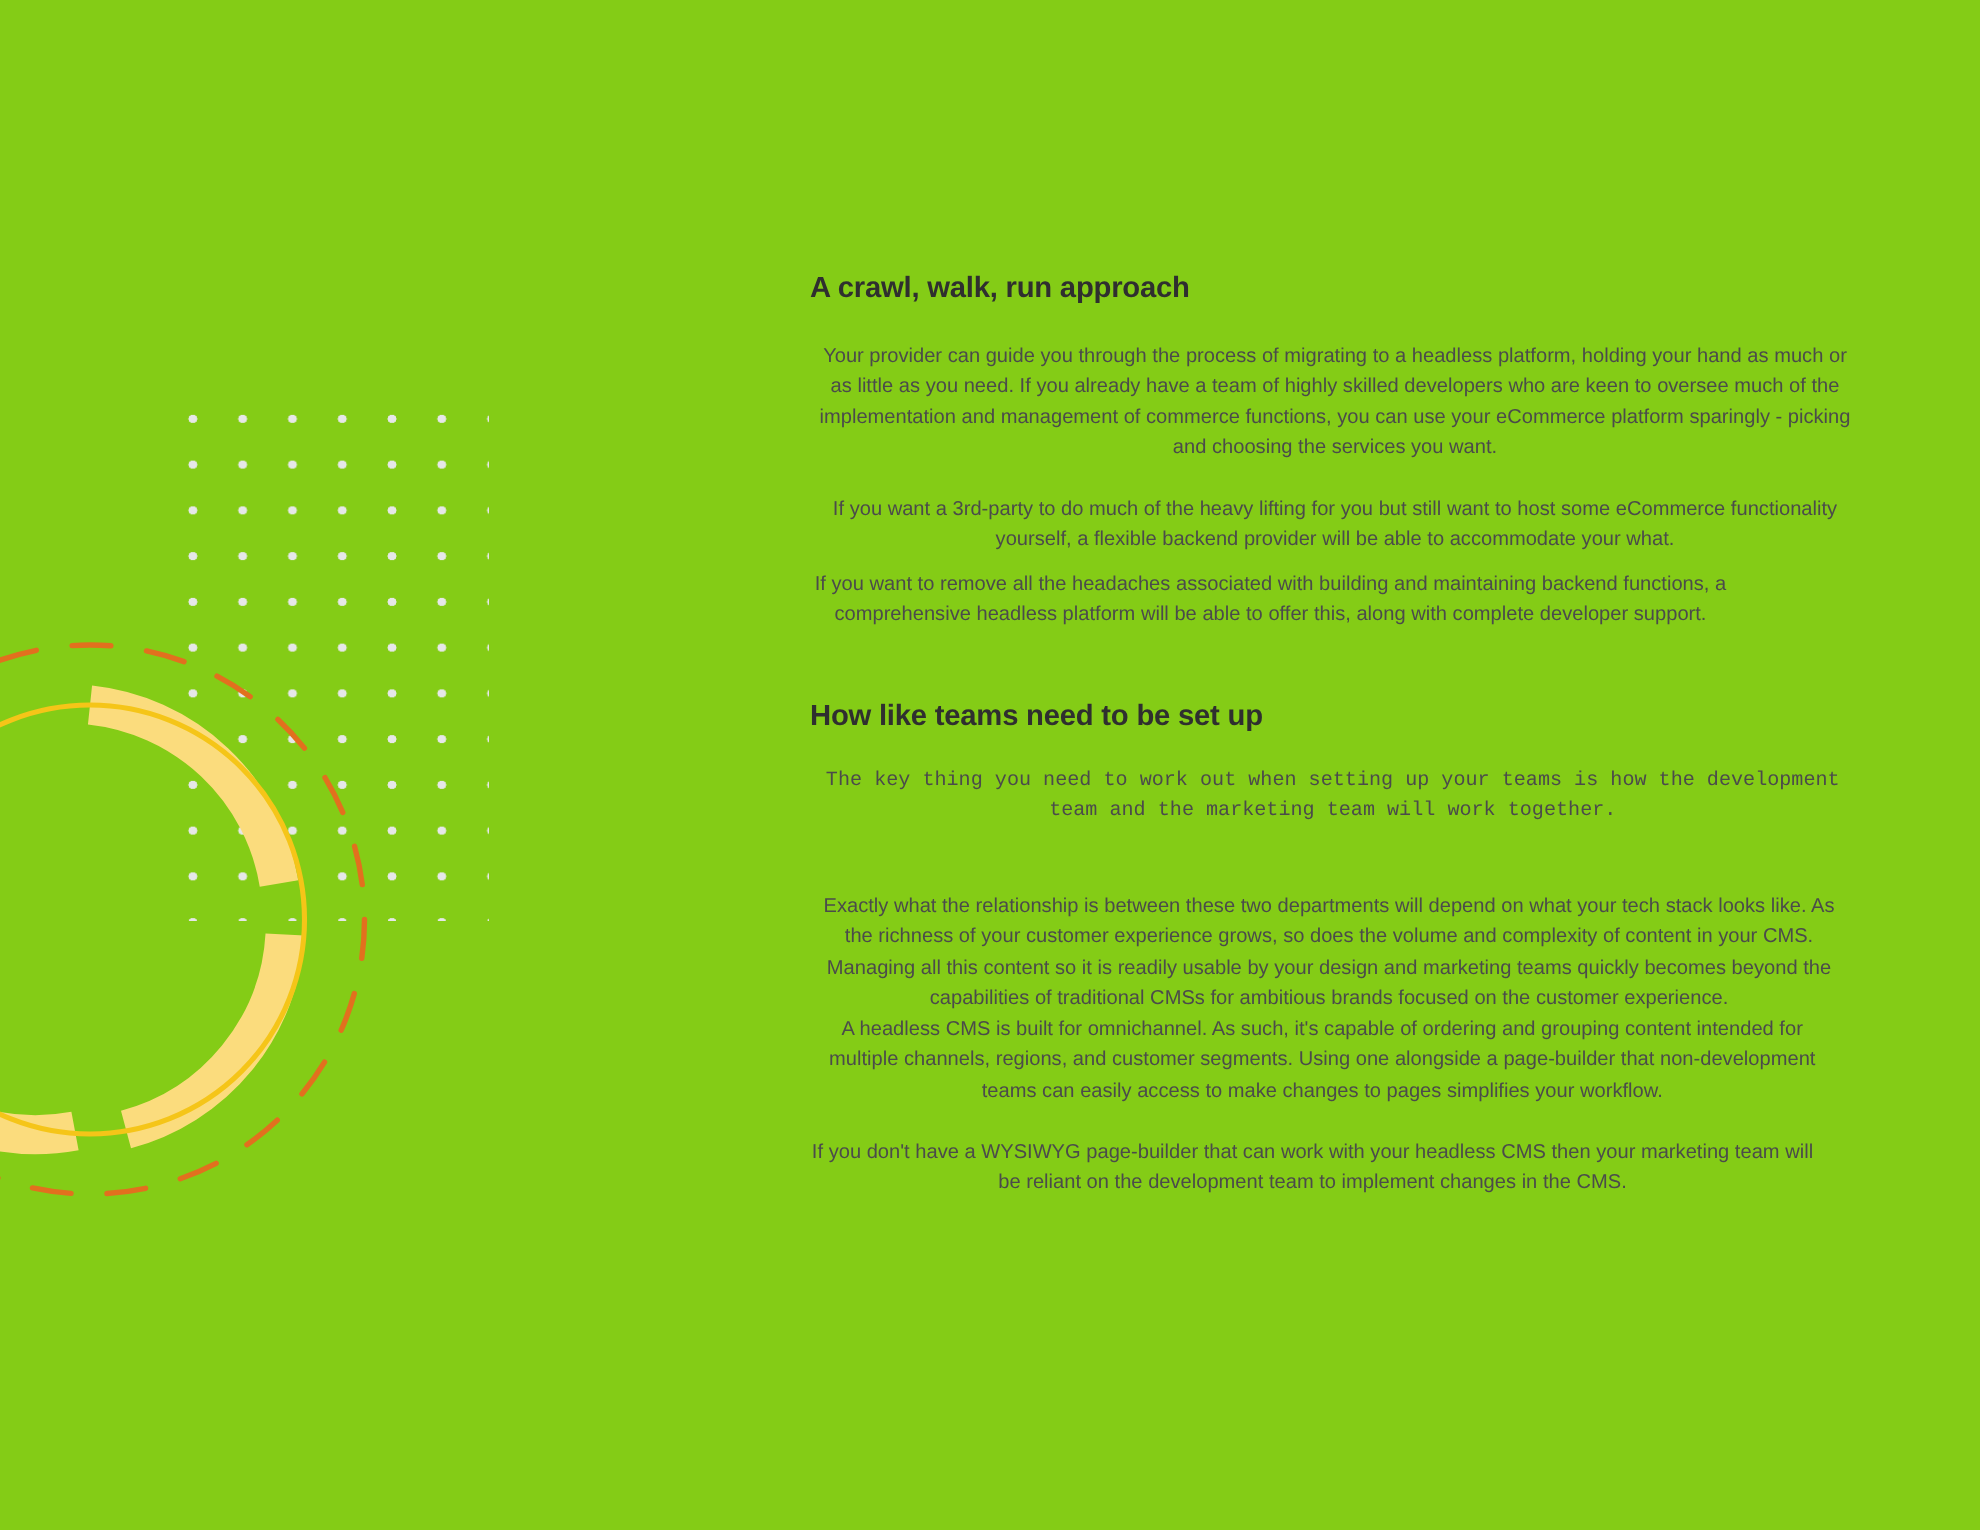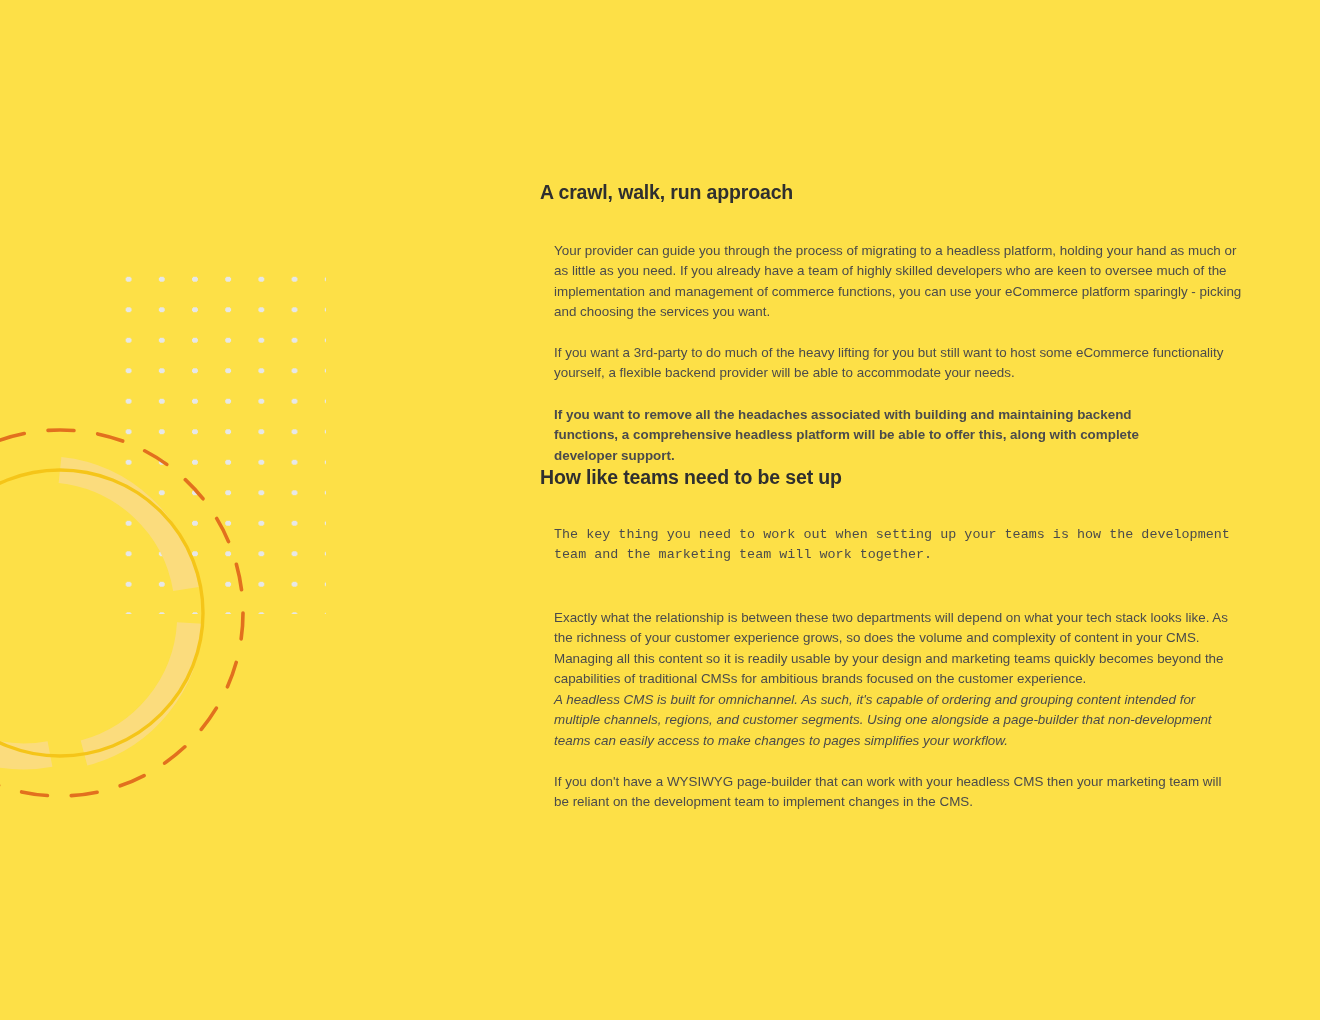--- a/index.html
+++ b/index.html
@@ -12,21 +12,22 @@
     background: #ffffff;
     font-family: "Liberation Sans", sans-serif;
     position: relative;
     overflow: hidden;
     -webkit-font-smoothing: antialiased;
   }
 
   .page {
     position: absolute;
     inset: 0;
-    background: #fde047;
+    background: #84cc16;
+    text-align: center;
   }
 
   
   .decor {
     position: absolute;
     left: 0;
     top: 0;
     width: 420px;
     height: 860px;
     pointer-events: none;
@@ -61,32 +62,32 @@
     font-weight: 700;
     color: #2f2f2f;
     letter-spacing: -0.15px;
     margin: 0;
     line-height: 1.2;
   }
   p.body-copy {
     font-size: 13.4px;
     line-height: 20.4px;
     color: #4b4b4b;
-    margin: 14px;
+    margin: 0;
     letter-spacing: 0.01px;
   }
 
   .block-heading-1 { position: absolute; left: 0;   top: 181px; }
   .para-1          { position: absolute; left: 0;   top: 227px; width: 700px; }
   .para-2          { position: absolute; left: 0;   top: 329px; width: 700px; }
-  .para-3          { position: absolute; left: 0;   top: 391px; width: 614px; font-weight: bold; }
+  .para-3          { position: absolute; left: 0;   top: 379px; width: 614px; }
   .block-heading-2 { position: absolute; left: 0;   top: 466px; }
   .para-4          { position: absolute; left: 0;   top: 511px; width: 697px; font-family: Liberation Mono, monospace; }
   .para-5          { position: absolute; left: 0;   top: 594px; width: 692px; }
-  .para-6          { position: absolute; left: 0;   top: 676px; width: 683px; font-style: italic; }
+  .para-6          { position: absolute; left: 0;   top: 676px; width: 683px; }
   .para-7          { position: absolute; left: 0;   top: 758px; width: 670px; }
 
   
   .footer {
     position: absolute;
     left: 0;
     bottom: 0;
     width: 1320px;
     height: 92px;
   }
@@ -114,21 +115,21 @@
       <circle cx="190" cy="200" r="183" fill="none" stroke="#e2701e" stroke-width="3.6" stroke-linecap="round" stroke-dasharray="26 24"></circle>
     </svg>
   </div>
 
   <div class="content">
 
     <h2 class="section-heading block-heading-1">A crawl, walk, run approach</h2>
 
     <p class="body-copy para-1">Your provider can guide you through the process of migrating to a headless platform, holding your hand as much or as little as you need. If you already have a team of highly skilled developers who are keen to oversee much of the implementation and management of commerce functions, you can use your eCommerce platform sparingly - picking and choosing the services you want.</p>
 
-    <p class="body-copy para-2">If you want a 3rd-party to do much of the heavy lifting for you but still want to host some eCommerce functionality yourself, a flexible backend provider will be able to accommodate your needs.</p>
+    <p class="body-copy para-2">If you want a 3rd-party to do much of the heavy lifting for you but still want to host some eCommerce functionality yourself, a flexible backend provider will be able to accommodate your what.</p>
 
     <p class="body-copy para-3">If you want to remove all the headaches associated with building and maintaining backend functions, a comprehensive headless platform will be able to offer this, along with complete developer support.</p>
 
     <h2 class="section-heading block-heading-2">How like teams need to be set up</h2>
 
     <p class="body-copy para-4">The key thing you need to work out when setting up your teams is how the development team and the marketing team will work together.</p>
 
     <p class="body-copy para-5">Exactly what the relationship is between these two departments will depend on what your tech stack looks like. As the richness of your customer experience grows, so does the volume and complexity of content in your CMS. Managing all this content so it is readily usable by your design and marketing teams quickly becomes beyond the capabilities of traditional CMSs for ambitious brands focused on the customer experience.</p>
 
     <p class="body-copy para-6">A headless CMS is built for omnichannel. As such, it's capable of ordering and grouping content intended for multiple channels, regions, and customer segments. Using one alongside a page-builder that non-development teams can easily access to make changes to pages simplifies your workflow.</p>

